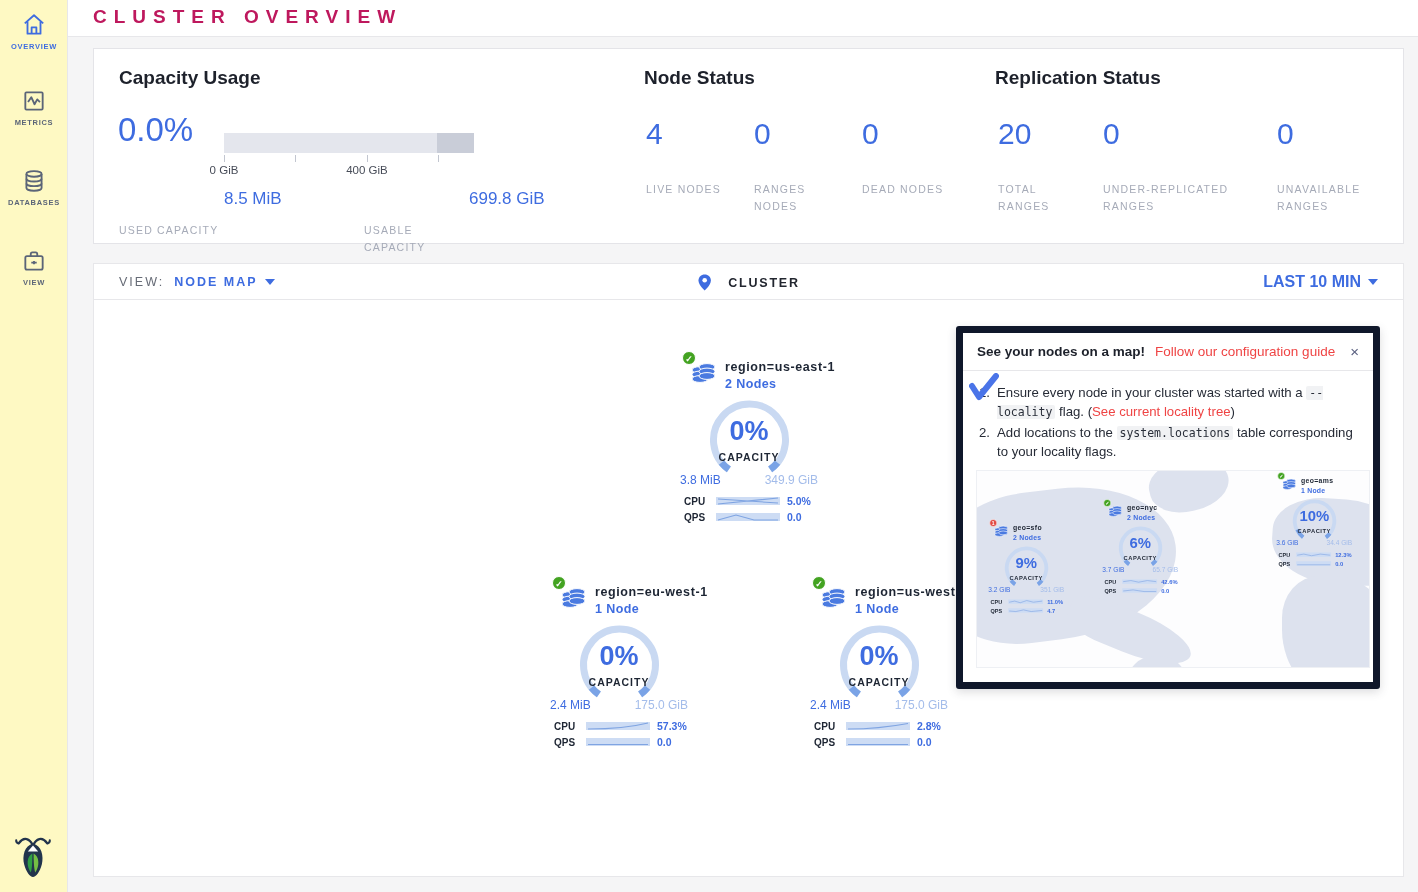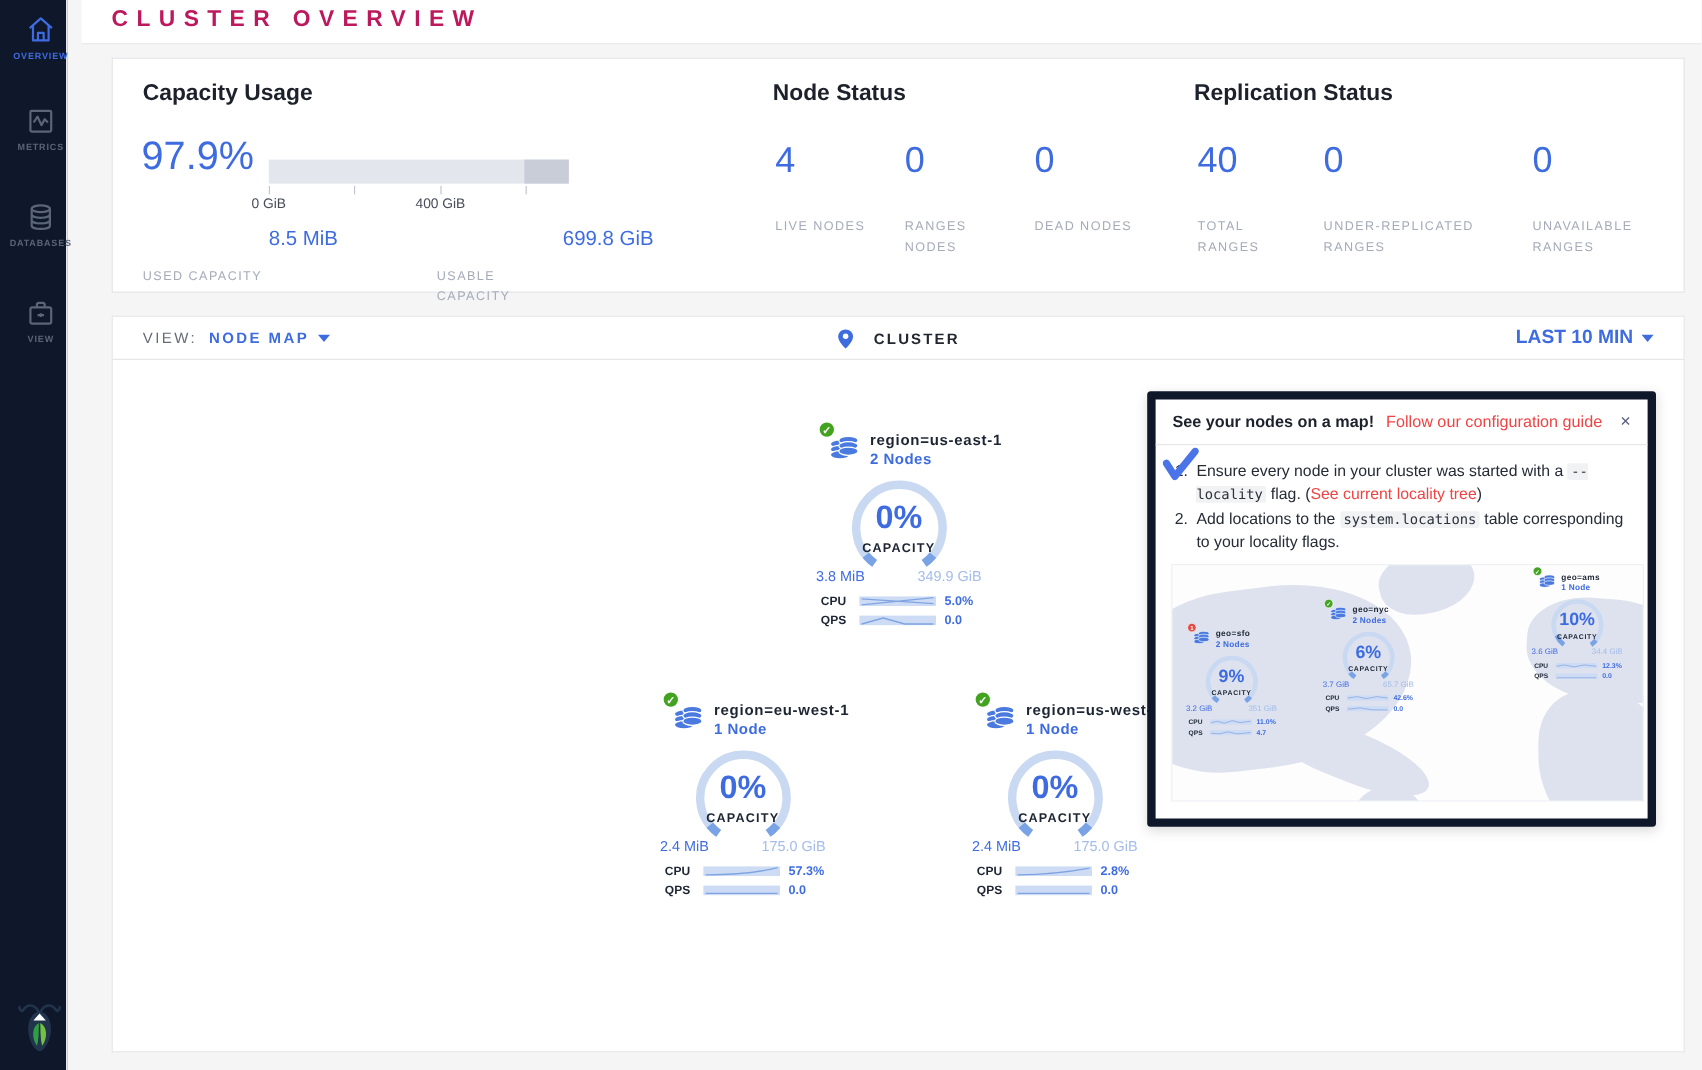--- a/index.html
+++ b/index.html
@@ -1,21 +1,21 @@
 <!DOCTYPE html>
 <html><head>
 <meta charset="utf-8">
 <style>
   * { margin:0; padding:0; box-sizing:border-box; }
   html,body { background:#f5f5f6; }
   .app { position:relative; width:1418px; height:892px; overflow:hidden;
          font-family:"Liberation Sans", sans-serif; color:#1d212b; background:#f5f5f6; }
 
   
-  .sidebar { position:absolute; left:0; top:0; bottom:0; width:56px; background:#0f172a;
+  .sidebar { position:absolute; left:0; top:0; bottom:0; width:68px; background:#fef9c3;
              border-right:1px solid #e7e7ea; z-index:5; }
   .side-item { position:absolute; left:0; width:68px; text-align:center; cursor:pointer; }
   .side-item .lbl { display:block; margin-top:4px; font-size:7.5px; font-weight:bold;
                     letter-spacing:.7px; color:#5b6578; }
   .side-item.active .lbl { color:#3e6ce0; }
   .side-item svg { display:block; margin:0 auto; }
   .logo { position:absolute; bottom:8px; left:13px; }
 
   
   .topbar { position:absolute; left:68px; right:0; top:0; height:37px; background:#fff;
@@ -170,21 +170,21 @@
     </div>
   </nav>
 
   <header class="topbar">
     <h1 class="page-title">CLUSTER OVERVIEW</h1>
   </header>
 
   <section class="stats-card">
 
     <h2 class="sec-title" style="left:25px; top:18px">Capacity Usage</h2>
-    <div class="cap-pct">97.9%</div>
+    <div class="cap-pct">0.0%</div>
     <div class="cap-bar">
         <div class="dark"></div>
       </div>
     <div class="tick" style="left:130px"></div>
     <div class="tick" style="left:201px"></div>
     <div class="tick" style="left:273px"></div>
     <div class="tick" style="left:344px"></div>
     <div class="tick-lbl" style="left:105px; width:50px">0 GiB</div>
     <div class="tick-lbl" style="left:243px; width:60px">400 GiB</div>
     <div class="stat-label cap-meta-lbl" style="left:25px">USED CAPACITY</div>
@@ -201,21 +201,21 @@
       <div class="num big-val">0</div>
       <div class="stat-label" style="width:90px">RANGES NODES</div>
     </div>
     <div class="stat-col" style="left:768px; top:68px; width:100px">
       <div class="num big-val">0</div>
       <div class="stat-label" style="width:90px">DEAD NODES</div>
     </div>
 
     <h2 class="sec-title" style="left:901px; top:18px">Replication Status</h2>
     <div class="stat-col" style="left:904px; top:68px; width:100px">
-      <div class="num big-val">40</div>
+      <div class="num big-val">20</div>
       <div class="stat-label" style="width:90px">TOTAL RANGES</div>
     </div>
     <div class="stat-col" style="left:1009px; top:68px; width:165px">
       <div class="num big-val">0</div>
       <div class="stat-label" style="width:160px">UNDER-REPLICATED RANGES</div>
     </div>
     <div class="stat-col" style="left:1183px; top:68px; width:120px">
       <div class="num big-val">0</div>
       <div class="stat-label" style="width:110px">UNAVAILABLE RANGES</div>
     </div>

